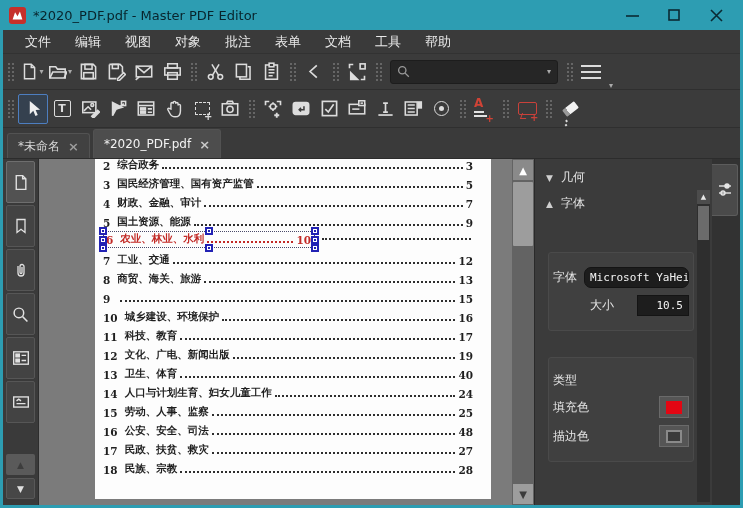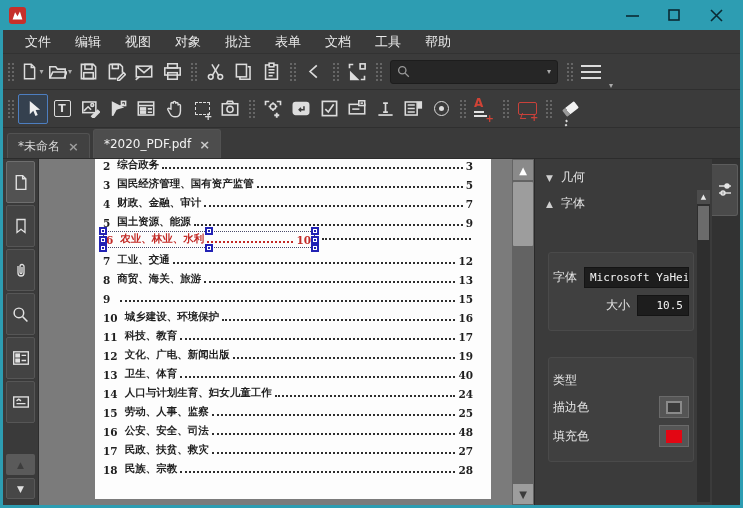--- a/index.html
+++ b/index.html
@@ -126,22 +126,22 @@
   .props-header { height:25px; background:#2f2f2f; border:1px solid #585858; display:flex; align-items:center;
     justify-content:center; font-size:13px; font-weight:bold; color:#f0f0f0; }
   .props-section { display:flex; align-items:center; gap:8px; padding:7px 4px 2px 6px; }
   .tri { font-size:9px; color:#cfcfcf; }
   .pgroup { margin:6px 2px 0 8px; border:1px solid #4a4a4a; border-radius:3px; background:#404040; padding:7px 4px; }
   .pgroup1 { margin-top:38px; }
   .prow { display:flex; align-items:center; margin:7px 0; gap:7px; }
   .prow .plabel { white-space:nowrap; }
   .pinput { background:#1d1d1d; color:#f2f2f2; border:1px solid #141414; height:21px; display:flex; align-items:center;
     padding:0 5px; font-family:"DejaVu Sans Mono","Liberation Mono",monospace; font-size:11px; }
-  .font-input { flex:1; min-width:0; white-space:nowrap; overflow:hidden; }
-  .size-input { width:52px; justify-content:flex-end; }
+  .font-input { flex:1; min-width:0; white-space:nowrap; overflow:hidden;border-radius:7px; }
+  .size-input { width:52px; justify-content:flex-end;margin-left:16px; }
   .row-right { justify-content:flex-end; }
   .pselect { flex:1; background:#4c4c4c; border:1px solid #616161; height:22px; display:flex; align-items:center;
     padding:0 7px; color:#f2f2f2; }
   .swatch-btn { width:30px; height:22px; background:#555; border:1px solid #6a6a6a; display:flex; align-items:center;
     justify-content:center; margin-left:auto; }
   .swatch { width:16px; height:13px; }
   .stroke-swatch { border:2px solid #8a8a8a; }
   .props-scroll { position:absolute; right:2px; top:31px; bottom:3px; width:13px; background:#2e2e2e; }
   .ps-up { position:absolute; top:0; left:0; right:0; height:14px; background:#4c4c4c; color:#e8e8e8; font-size:7px;
     display:flex; align-items:center; justify-content:center; }
@@ -163,20 +163,21 @@
 <body>
 
 <div class="window">
 
   <div class="titlebar">
     <div class="app-logo">
       <svg width="13" height="13" viewBox="0 0 16 16">
           <path d="M2 13 L5 4 L8 9 L11 3 L14 13 Z" fill="#ffffff"></path>
         </svg>
     </div>
+    <span class="title-text">*2020_PDF.pdf - Master PDF Editor</span>
     <div class="win-controls">
       <div class="win-btn">
         <svg width="13" height="13" viewBox="0 0 13 13">
             <line x1="0" y1="7" x2="13" y2="7" stroke="#0a2a33" stroke-width="1.6"></line>
           </svg>
       </div>
       <div class="win-btn">
         <svg width="12" height="12" viewBox="0 0 12 12">
             <rect x="1" y="1" width="10" height="10" fill="none" stroke="#0a2a33" stroke-width="1.6"></rect>
           </svg>
@@ -700,29 +701,29 @@
             <span class="plabel">大小</span>
             <div class="pinput size-input">10.5</div>
           </div>
         </div>
 
         <div class="pgroup" style="margin-top:26px;">
           <div class="prow">
             <span class="plabel">类型</span>
           </div>
           <div class="prow">
+            <span class="plabel">填充色</span>
+            <div class="swatch-btn">
+              <div class="swatch" style="background: rgb(227, 6, 19);"></div>
+            </div>
+          </div>
+          <div class="prow">
             <span class="plabel">描边色</span>
             <div class="swatch-btn">
               <div class="swatch stroke-swatch" style="background: rgb(58, 58, 58);"></div>
-            </div>
-          </div>
-          <div class="prow">
-            <span class="plabel">填充色</span>
-            <div class="swatch-btn">
-              <div class="swatch" style="background: rgb(227, 6, 19);"></div>
             </div>
           </div>
 
         </div>
 
         <div class="props-scroll">
           <div class="ps-up">▲</div>
           <div class="ps-thumb"></div>
         </div>
       </div>

